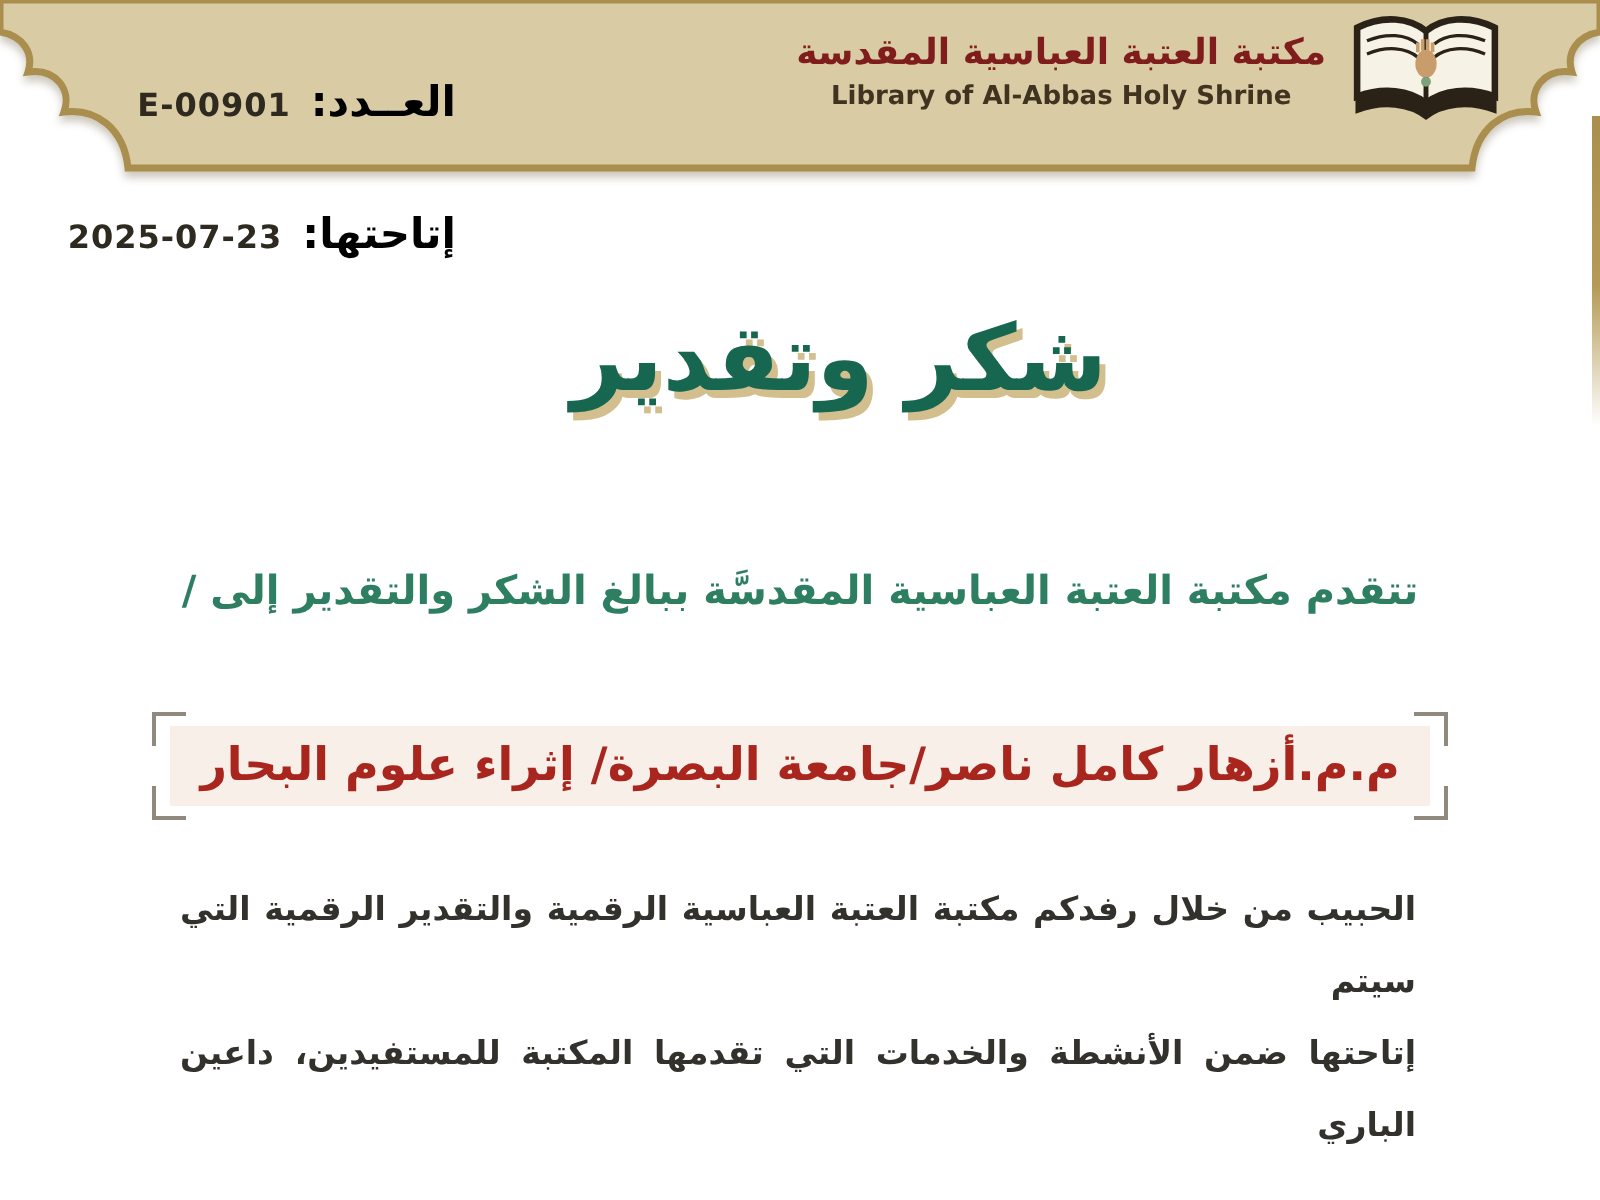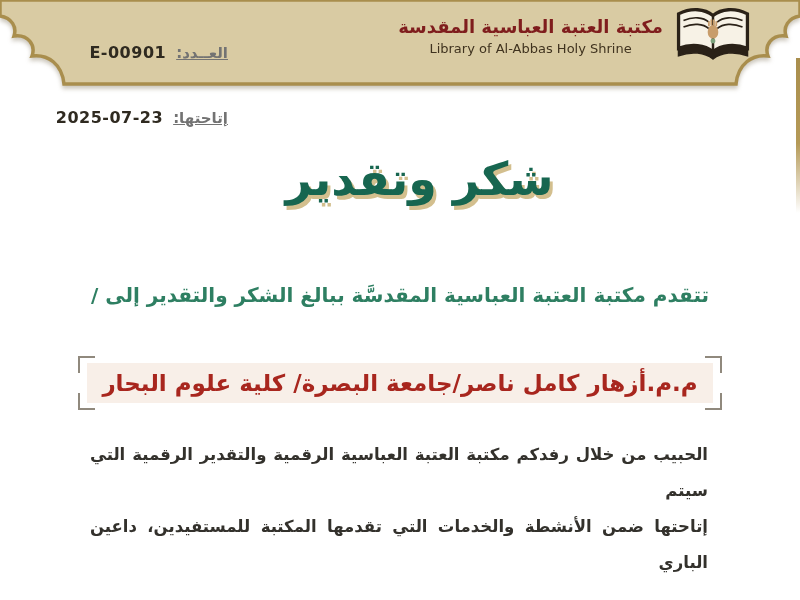--- a/index.html
+++ b/index.html
@@ -13,28 +13,28 @@
   .band-svg{position:absolute;top:0;left:0;width:800px;height:110px;
     filter:drop-shadow(0 3px 2px rgba(125,112,85,0.40));}
   .band-path{fill:#d9cba3;stroke:#a98e4d;stroke-width:3.5;}
   .edge-stripe{position:absolute;top:58px;right:0;width:4px;height:155px;
     background:linear-gradient(to bottom,#a98e4d 0%,#b59a57 55%,rgba(181,154,87,0) 100%);}
 
   
   .header-meta{position:absolute;top:9px;right:572px;}
   .meta-row{display:flex;direction:rtl;gap:10px;align-items:baseline;
     white-space:nowrap;margin-bottom:12px;font-weight:bold;}
-  .meta-label{font-size:15px;color:#737373;text-decoration:underline;}
+  .meta-label{font-size:21px;color:#000000;}
   .meta-value{font-size:16px;color:#2f2a20;letter-spacing:0.5px;margin-top:34px;}
 
   
   .logo{position:absolute;top:7px;right:46px;display:flex;align-items:center;gap:9px;}
   .logo-text{text-align:center;}
   .logo-arabic{font-size:18px;font-weight:bold;color:#7f1d1d;direction:rtl;}
-  .logo-english{font-size:13px;font-weight:normal;color:#40331f;margin-top:4px;white-space:nowrap;}
+  .logo-english{font-size:13px;font-weight:bold;color:#40331f;margin-top:4px;white-space:nowrap;}
   .book-icon{width:82px;height:58px;}
 
   
   .title{position:absolute;top:152px;left:0;right:0;text-align:center;direction:rtl;
     font-size:46px;font-weight:bold;color:#176650;
     text-shadow:3px 4px 0 #d3bf8e;margin-left:39px;}
 
   
   .intro{position:absolute;top:283px;left:0;right:0;text-align:center;direction:rtl;
     font-size:20px;font-weight:bold;color:#2e7f62;}
@@ -100,21 +100,21 @@
   <div class="title">شكر وتقدير</div>
 
   <div class="intro">تتقدم مكتبة العتبة العباسية المقدسَّة ببالغ الشكر والتقدير إلى /</div>
 
   <div class="recipient-row">
     <div class="recipient-wrap">
       <span class="corner c-tl"></span>
       <span class="corner c-tr"></span>
       <span class="corner c-bl"></span>
       <span class="corner c-br"></span>
-      <span class="recipient-text">م.م.أزهار كامل ناصر/جامعة البصرة/ كلية علوم البحار</span>
+      <span class="recipient-text">م.م.أزهار كامل ناصر/جامعة البصرة/ إثراء علوم البحار</span>
     </div>
   </div>
 
   <div class="body-text">
     <div class="body-line">الحبيب من خلال رفدكم مكتبة العتبة العباسية الرقمية والتقدير الرقمية التي سيتم</div>
     <div class="body-line">إتاحتها ضمن الأنشطة والخدمات التي تقدمها المكتبة للمستفيدين، داعين الباري</div>
 
   </div>
 
 </div>

